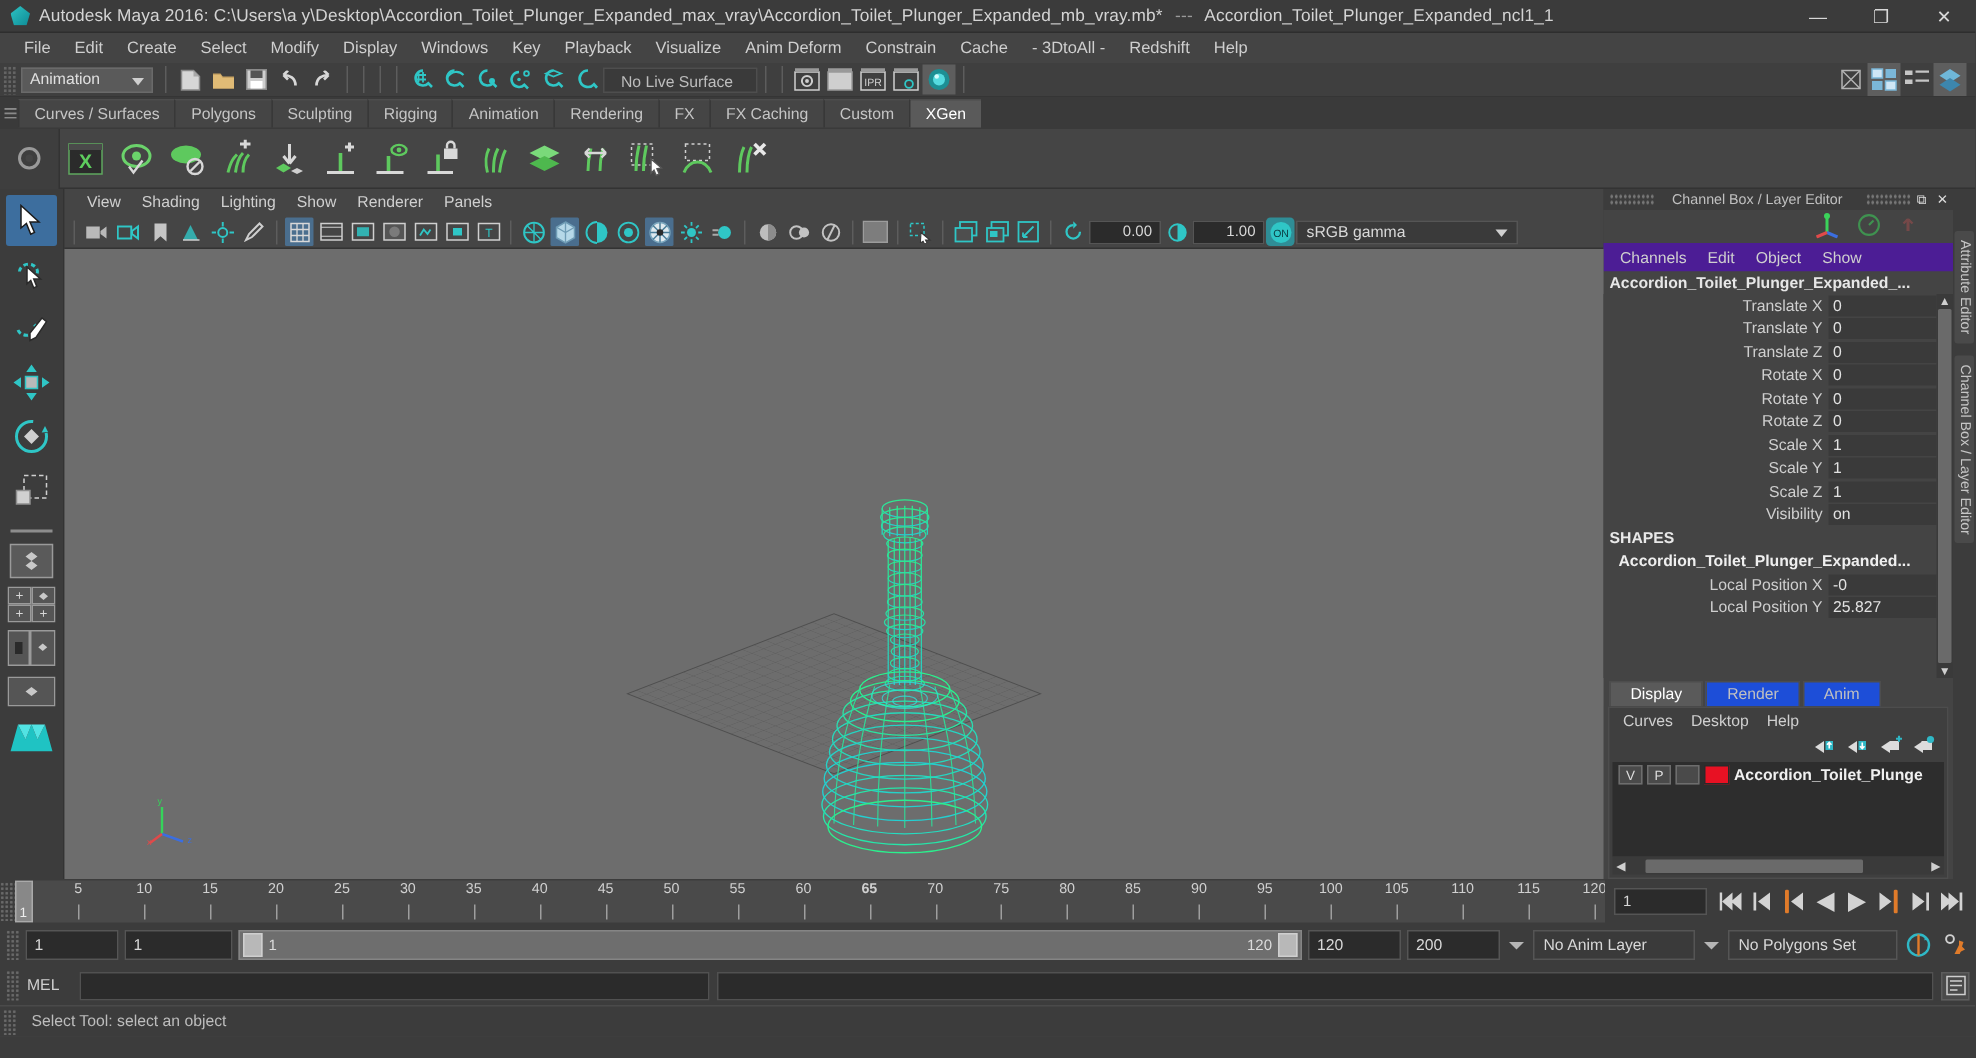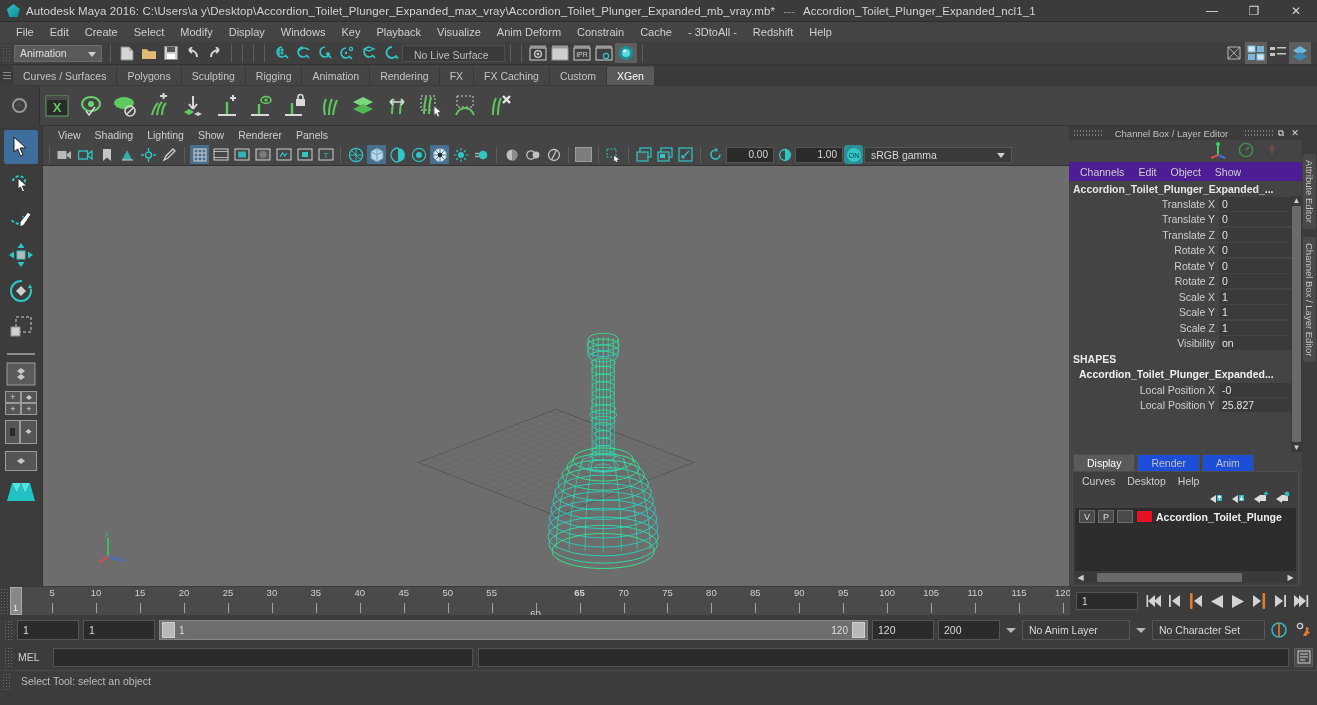--- a/index.html
+++ b/index.html
@@ -1130,21 +1130,21 @@
         <div class="ticklab" style="left: 305.857px;">35</div>
         <div class="tick" style="left: 349.807px;"></div>
         <div class="ticklab" style="left: 349.807px;">40</div>
         <div class="tick" style="left: 393.756px;"></div>
         <div class="ticklab" style="left: 393.756px;">45</div>
         <div class="tick" style="left: 437.706px;"></div>
         <div class="ticklab" style="left: 437.706px;">50</div>
         <div class="tick" style="left: 481.655px;"></div>
         <div class="ticklab" style="left: 481.655px;">55</div>
         <div class="tick" style="left: 525.605px;"></div>
-        <div class="ticklab" style="left: 525.605px; margin-top: 21px;">60</div>
+        <div class="ticklab" style="left: 525.605px;">60</div>
         <div class="tick" style="left: 569.555px;"></div>
         <div class="ticklab" style="left: 569.555px; font-weight: bold;">65</div>
         <div class="tick" style="left: 613.504px;"></div>
         <div class="ticklab" style="left: 613.504px;">70</div>
         <div class="tick" style="left: 657.454px;"></div>
         <div class="ticklab" style="left: 657.454px;">75</div>
         <div class="tick" style="left: 701.403px;"></div>
         <div class="ticklab" style="left: 701.403px;">80</div>
         <div class="tick" style="left: 745.353px;"></div>
         <div class="ticklab" style="left: 745.353px;">85</div>
@@ -1243,21 +1243,21 @@
     <div class="r-caret">
         <i></i>
       </div>
     <div class="r-combo" style="width:108px;flex:0 0 108px;">
         <span>No Anim Layer</span>
       </div>
     <div class="r-caret">
         <i></i>
       </div>
     <div class="r-combo" style="width:113px;flex:0 0 113px;">
-        <span>No Character Set</span>
+        <span>No Polygons Set</span>
       </div>
     <div class="pb">
       <svg width="18" height="18" viewBox="0 0 18 18">
           <circle cx="9" cy="9" r="7" fill="none" stroke="#2fb8c6" stroke-width="1.6"></circle>
           <path d="M9 2v14" stroke="#e07b2a" stroke-width="1.6"></path>
           <path d="M13 4l2 1-2 1z" fill="#2fb8c6"></path>
         </svg>
     </div>
     <div class="pb">
       <svg width="18" height="18" viewBox="0 0 18 18">

